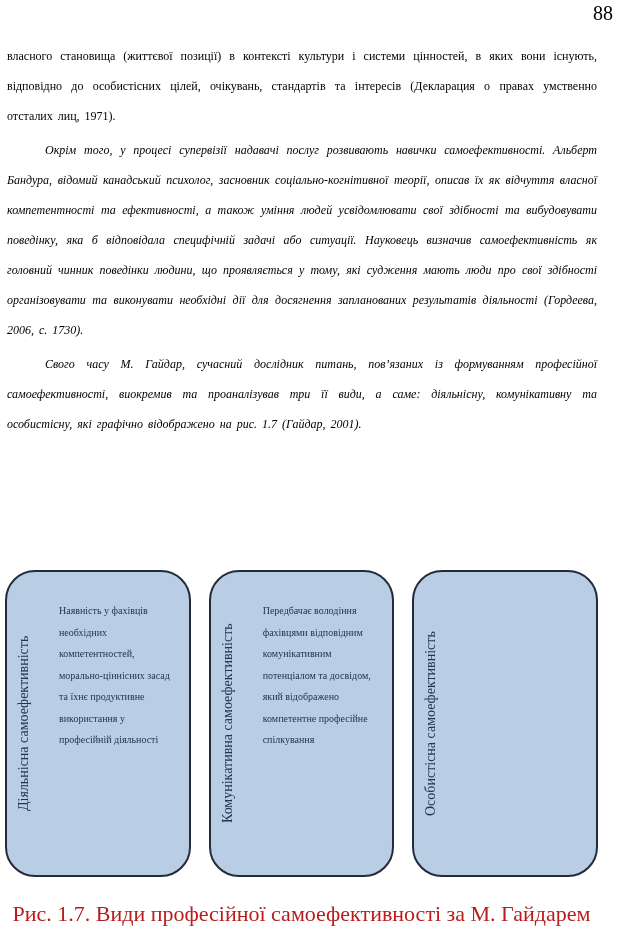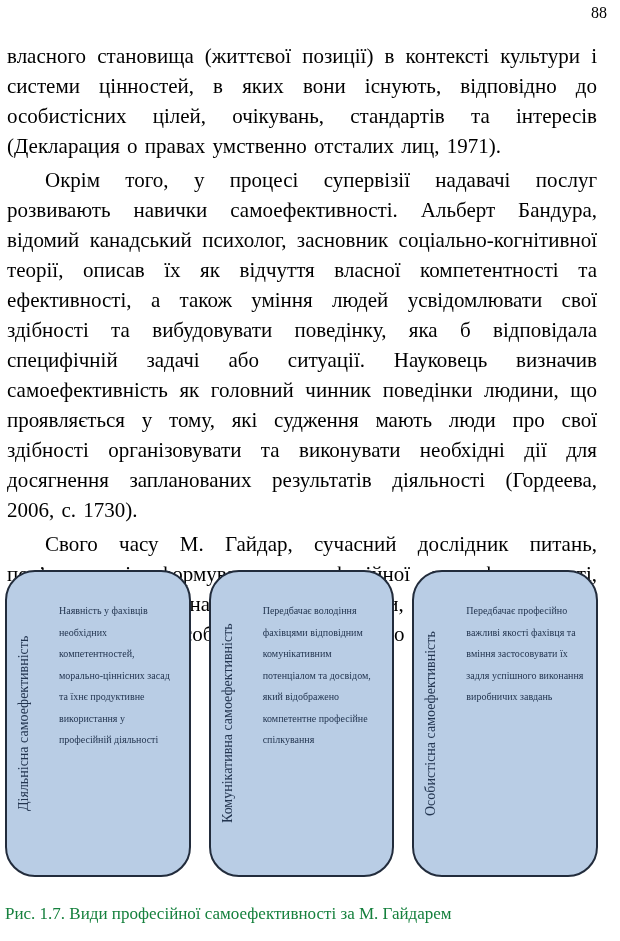--- a/index.html
+++ b/index.html
@@ -13,39 +13,39 @@
     width:620px;
     height:941px;
     background:#ffffff;
     font-family:"Liberation Serif", serif;
     color:#000;
     overflow:hidden;
   }
   .page-number{
     position:absolute;
     top:3px;
-    right:13px;
-    font-size:16px;
+    right:7px;
+    font-size:20px;
     line-height:20px;
     text-align:right;
   }
   .body-text{
     position:absolute;
     top:41px;
     left:7px;
     width:605px;
   }
   .para{
     margin:0 15px 4px 0;
-    font-size:21px;
+    font-size:12px;
     line-height:30px;
     text-align:justify;
     word-spacing:2px;
   }
-  .para.indent{ text-indent:38px; }
+  .para.indent{ text-indent:38px;font-style:italic; }
   .figure{
     position:absolute;
     top:570px;
     left:5px;
     width:593px;
   }
   .boxes{
     display:flex;
     gap:18px;
   }
@@ -74,55 +74,54 @@
   }
   .box-text{
     margin:28px 12px 0 52px;
     font-size:10px;
     line-height:21.5px;
     color:var(--box-text);
   }
   .caption{
     margin-top:26px;
     width:100%;
-    text-align:left;
-    font-size:17px;
+    text-align:center;
+    font-size:22px;
     line-height:22px;
-    color:#15803d;
+    color:#b91c1c;
   }
 </style>
 </head>
 <body>
 
 <div class="page">
 
   <div class="page-number">88</div>
 
   <div class="body-text">
     <p class="para">власного становища (життєвої позиції) в контексті культури і системи цінностей, в яких вони існують, відповідно до особистісних цілей, очікувань, стандартів та інтересів (Декларация о правах умственно отсталих лиц, 1971).</p>
     <p class="para indent">Окрім того, у процесі супервізії надавачі послуг розвивають навички самоефективності. Альберт Бандура, відомий канадський психолог, засновник соціально-когнітивної теорії, описав їх як відчуття власної компетентності та ефективності, а також уміння людей усвідомлювати свої здібності та вибудовувати поведінку, яка б відповідала специфічній задачі або ситуації. Науковець визначив самоефективність як головний чинник поведінки людини, що проявляється у тому, які судження мають люди про свої здібності організовувати та виконувати необхідні дії для досягнення запланованих результатів діяльності (Гордеева, 2006, с. 1730).</p>
-    <p class="para indent">Свого часу М. Гайдар, сучасний дослідник питань, пов’язаних із формуванням професійної самоефективності, виокремив та проаналізував три її види, а саме: діяльнісну, комунікативну та особистісну, які графічно відображено на рис. 1.7 (Гайдар, 2008).</p>
+    <p class="para indent">Свого часу М. Гайдар, сучасний дослідник питань, пов’язаних із формуванням професійної самоефективності, виокремив та проаналізував три її види, а саме: діяльнісну, комунікативну та особистісну, які графічно відображено на рис. 1.7 (Гайдар, 2001).</p>
   </div>
 
   <div class="figure">
     <div class="boxes">
 
       <div class="box">
         <div class="vlabel">Діяльнісна самоефективність</div>
         <div class="box-text">Наявність у фахівців необхідних компетентностей, морально-ціннісних засад та їхнє продуктивне використання у професійній діяльності</div>
       </div>
 
       <div class="box">
         <div class="vlabel">Комунікативна самоефективність</div>
         <div class="box-text">Передбачає володіння фахівцями відповідним комунікативним потенціалом та досвідом, який відображено компетентне професійне спілкування</div>
       </div>
 
       <div class="box">
         <div class="vlabel">Особистісна самоефективність</div>
-        <div class="box-text">Передбачає професійно важливі якості фахівця та вміння застосовувати їх задля успішного виконання виробничих завдань</div>
       </div>
 
     </div>
 
     <div class="caption">Рис. 1.7. Види професійної самоефективності за М. Гайдарем</div>
   </div>
 
 </div>
 
 </body></html>

